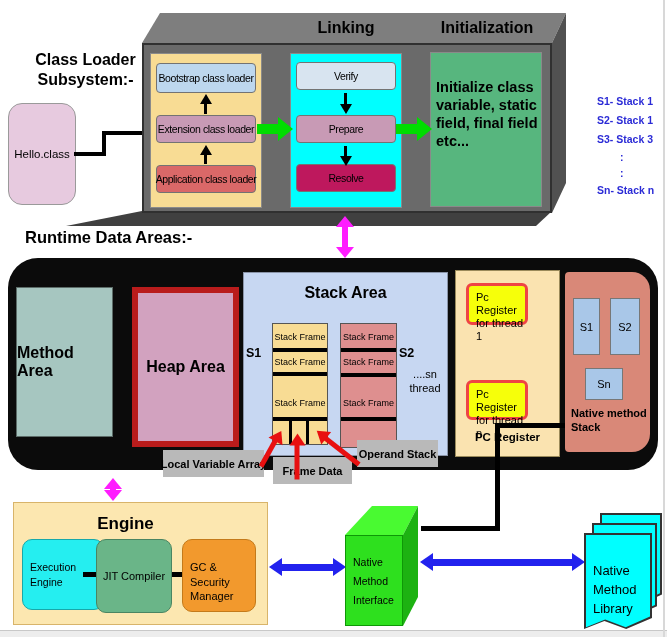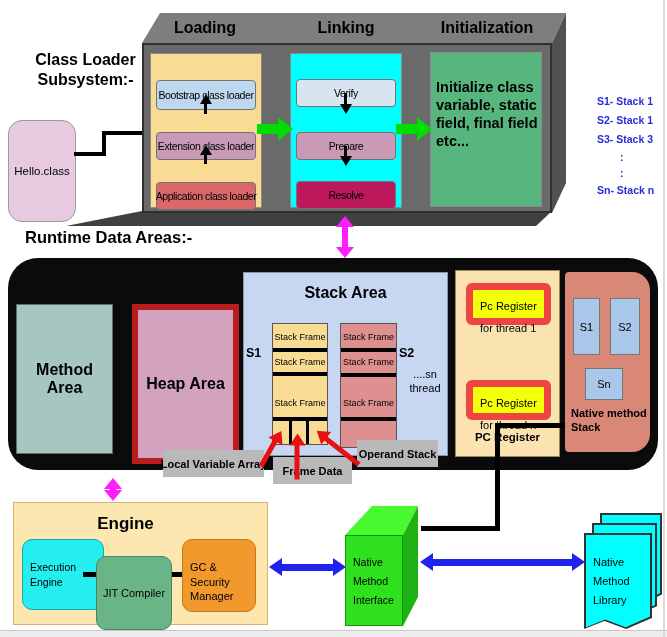--- a/index.html
+++ b/index.html
@@ -1,20 +1,20 @@
 <!DOCTYPE html>
 <html><head>
 <meta charset="utf-8">
 <style>
   html,body{margin:0;padding:0;background:#fff;}
   .page{position:relative;width:667px;height:637px;background:#ffffff;overflow:hidden;
         font-family:"Liberation Sans",sans-serif;color:#000;}
   .abs{position:absolute;}
   .b{font-weight:bold;}
-  .ctr{display:flex;align-items:center;justify-content:center;text-align:center;margin-top:17px;}
+  .ctr{display:flex;align-items:center;justify-content:center;}
 
   
   .cl-top{left:142px;top:13px;width:424px;height:30px;background:#7e7e7e;
           clip-path:polygon(18px 0,424px 0,410px 30px,0 30px);}
   .cl-right{left:552px;top:13px;width:14px;height:213px;background:#515151;
           clip-path:polygon(14px 0,0 30px,0 200px,14px 170px);}
   .cl-bottom{left:66px;top:211px;width:486px;height:15px;background:#404040;
           clip-path:polygon(76px 0,486px 0,470px 15px,0 15px);}
   .cl-front{left:142px;top:43px;width:410px;height:170px;background:#6a6a6a;
           border:2px solid #303030;box-sizing:border-box;}
@@ -56,22 +56,22 @@
         border-left:12px solid #e81010;}
 
   .bline{position:absolute;background:#000;}
   .gray-tag{position:absolute;background:#b9b9b9;font-size:11px;font-weight:bold;
         display:flex;align-items:center;justify-content:center;white-space:nowrap;}
 
   .stack-col{position:absolute;border:1px solid #555;box-sizing:border-box;}
   .sf{position:absolute;left:0;width:100%;text-align:center;font-size:9px;}
   .sbar{position:absolute;left:0;width:100%;height:4px;background:#000;}
 
-  .pc-box{position:absolute;left:10px;width:85px;background:#f6ff0a;border:7px solid #ef4444;
-        border-radius:6px;box-sizing:border-box;font-size:11px;line-height:22px;
+  .pc-box{position:absolute;left:10px;width:62px;background:#f6ff0a;border:3px solid #ef4444;
+        border-radius:6px;box-sizing:border-box;font-size:11px;line-height:13px;
         padding:5px 0 0 7px;}
   .nss-box{position:absolute;background:#a9c7e8;border:1px solid #777;box-sizing:border-box;
         display:flex;align-items:center;justify-content:center;font-size:11px;}
 
   .eng-comp{position:absolute;border-radius:10px;box-sizing:border-box;font-size:10.5px;
         line-height:14.5px;}
 
   .page-doc{position:absolute;background:#333;
         clip-path:polygon(0 0,100% 0,100% 85%,62% 96%,30% 88%,0 96%);}
   .page-doc-in{position:absolute;left:2px;top:2px;right:2px;bottom:2px;background:#00ffff;
@@ -89,21 +89,20 @@
   <div class="abs ctr" style="left:8px;top:103px;width:66px;height:100px;background:#e7cadf;border:1.5px solid #9a9a9a;border-radius:14px;font-size:11.5px;">Hello.class</div>
   <div class="bline" style="left:74px;top:152px;width:31px;height:4px;"></div>
   <div class="bline" style="left:102px;top:131px;width:4px;height:25px;"></div>
   <div class="bline" style="left:102px;top:131px;width:40px;height:4px;"></div>
 
   <div class="abs cl-top"></div>
   <div class="abs cl-right"></div>
   <div class="abs cl-bottom"></div>
   <div class="abs cl-front"></div>
 
-  <div class="sec-label" style="left:140px;width:130px;">Loading</div>
   <div class="sec-label" style="left:281px;width:130px;">Linking</div>
   <div class="sec-label" style="left:418px;width:138px;">Initialization</div>
 
   <div class="panel" style="left:150px;top:53px;width:112px;height:155px;background:#f8dc94;"></div>
   <div class="mini ctr" style="left:156px;top:63px;height:30px;background:#bdd7ee;">Bootstrap class loader</div>
   <div class="mini ctr" style="left:156px;top:115px;background:#c89ab5;">Extension class loader</div>
   <div class="mini ctr" style="left:156px;top:165px;background:#da6868;">Application class loader</div>
   <div class="arr-v" style="left:204px;top:101px;height:13px;"></div>
   <div class="arr-up-head" style="left:199.5px;top:94px;"></div>
   <div class="arr-v" style="left:204px;top:152px;height:12px;"></div>
@@ -239,19 +238,19 @@
   </div>
 
   <div class="page-doc" style="left:600px;top:513px;width:62px;height:96px;">
     <div class="page-doc-in"></div>
   </div>
   <div class="page-doc" style="left:592px;top:523px;width:65px;height:98px;">
     <div class="page-doc-in"></div>
   </div>
   <div class="page-doc" style="left:584px;top:533px;width:68px;height:100px;">
     <div class="page-doc-in"></div>
-    <div class="abs" style="left:9px;top:20px;width:52px;font-size:11px;line-height:19px;">Native Method Library</div>
+    <div class="abs" style="left:9px;top:28px;width:52px;font-size:13px;line-height:19px;">Native Method Library</div>
   </div>
 
   <div class="abs" style="left:0;top:630px;width:667px;height:7px;background:#ededed;border-top:1px solid #c8c8c8;"></div>
   <div class="abs" style="left:663px;top:0;width:2px;height:637px;background:#d8d8d8;"></div>
 
 </div>
 
 </body></html>

